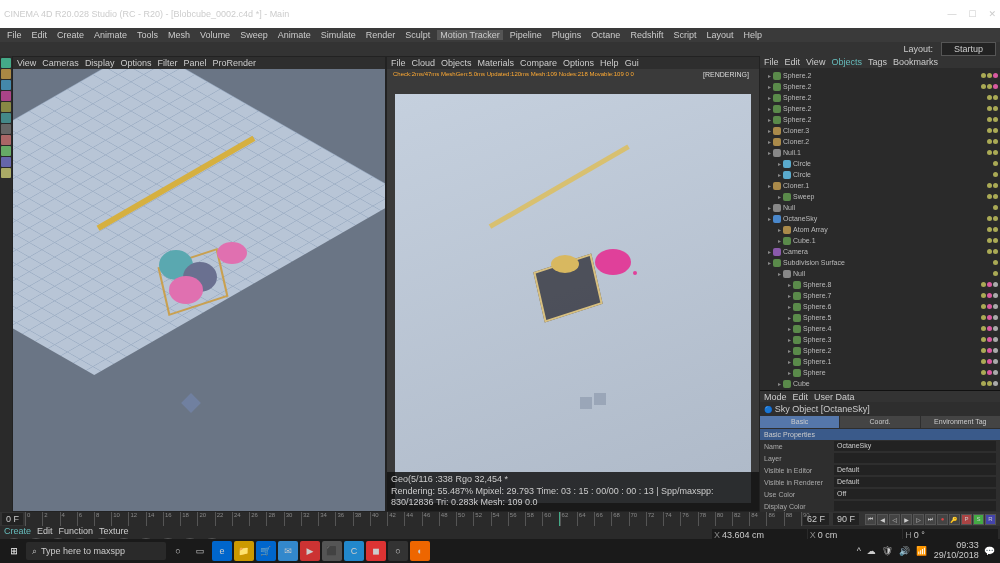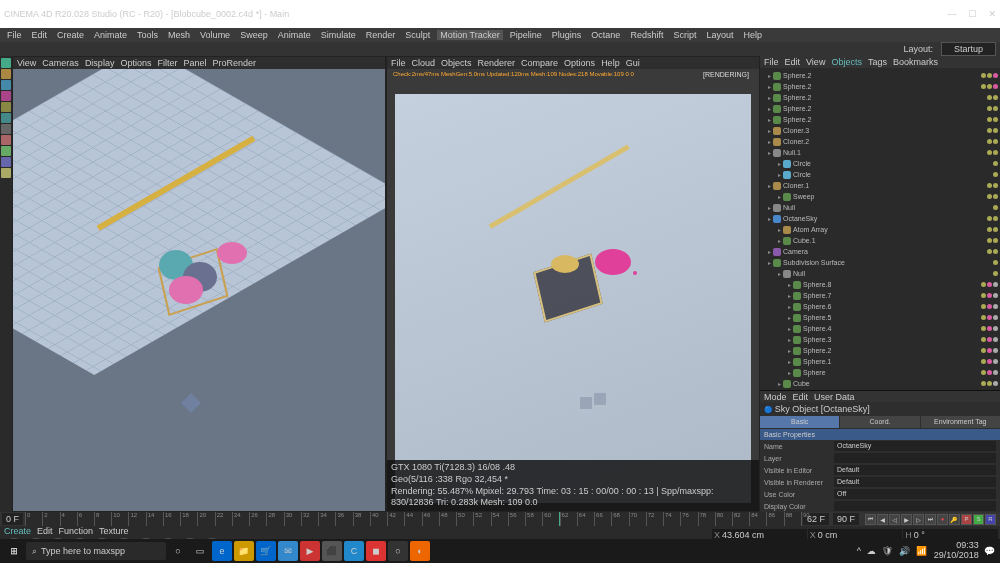--- a/index.html
+++ b/index.html
@@ -144,21 +144,21 @@
           <div style="position:absolute;left:46%;top:74%;width:14px;height:14px;background:#7080a0;transform:rotate(45deg)"></div>
         </div>
       </div>
     </div>
 
     <div class="vp">
       <div class="vp-header" id="vp-right-tabs">
       <span>File</span>
           <span>Cloud</span>
           <span>Objects</span>
-          <span>Renderer</span>
+          <span>Materials</span>
           <span>Compare</span>
           <span>Options</span>
           <span>Help</span>
           <span>Gui</span>
         </div>
       <div class="vp-canvas">
         <div class="render-stats">Check:2ms/47ms  MeshGen:5.0ms  Updated:120ms  Mesh:109 Nodes:218 Movable:109  0 0</div>
         <div class="render-status">[RENDERING]</div>
         <div class="render-canvas">
 
@@ -167,21 +167,20 @@
             <div class="blob" style="left:28px;top:14px;width:28px;height:18px;background:#d8b860"></div>
             <div class="blob" style="left:72px;top:8px;width:36px;height:26px;background:#e0409a"></div>
             <div class="blob" style="left:98px;top:22px;width:6px;height:6px;background:#e0409a"></div>
             <div class="blob" style="left:110px;top:30px;width:4px;height:4px;background:#e0409a"></div>
           </div>
           <div style="position:absolute;left:24%;top:22%;width:160px;height:8px;border-top:5px solid #d8c070;transform:rotate(-30deg)"></div>
           <div style="position:absolute;left:52%;top:74%;width:12px;height:12px;background:#9aa6b8"></div>
           <div style="position:absolute;left:56%;top:73%;width:12px;height:12px;background:#9aa6b8"></div>
         </div>
         <div class="vp-footer" id="render-footer">
-            <div>GTX 1080 Ti(7128.3)      16/08     .48</div>
             <div>Geo(5/116 :338      Rgo 32,454 *</div>
             <div>Rendering: 55.487%   Mpixel: 29.793     Time: 03 : 15 : 00/00 : 00 : 13 | Spp/maxspp: 830/12836 Tri: 0.283k  Mesh: 109  0.0</div>
           </div>
       </div>
     </div>
   </div>
 
   <div class="right-panel">
     <div class="rp-tabs" id="rp-tabs">
         <span>File</span>

